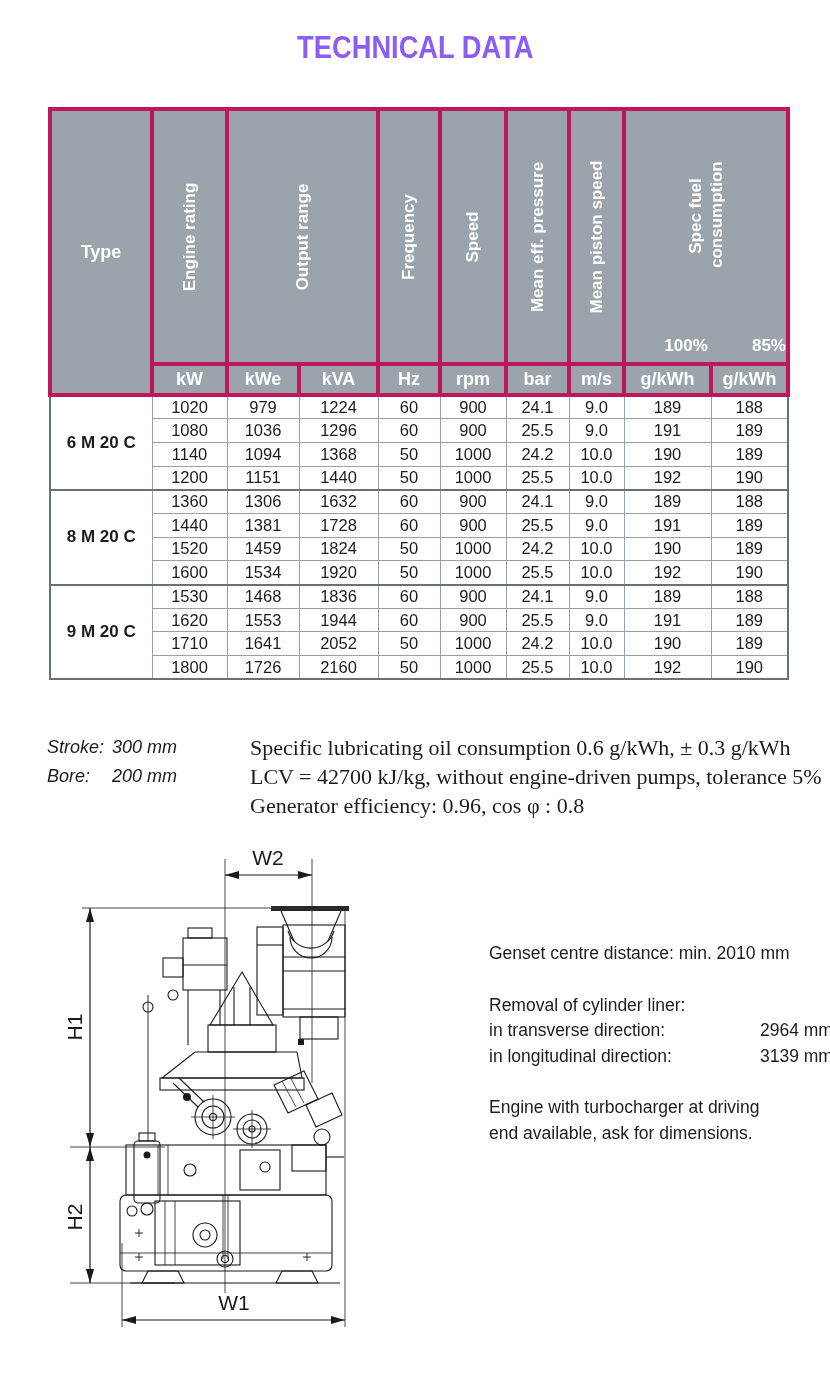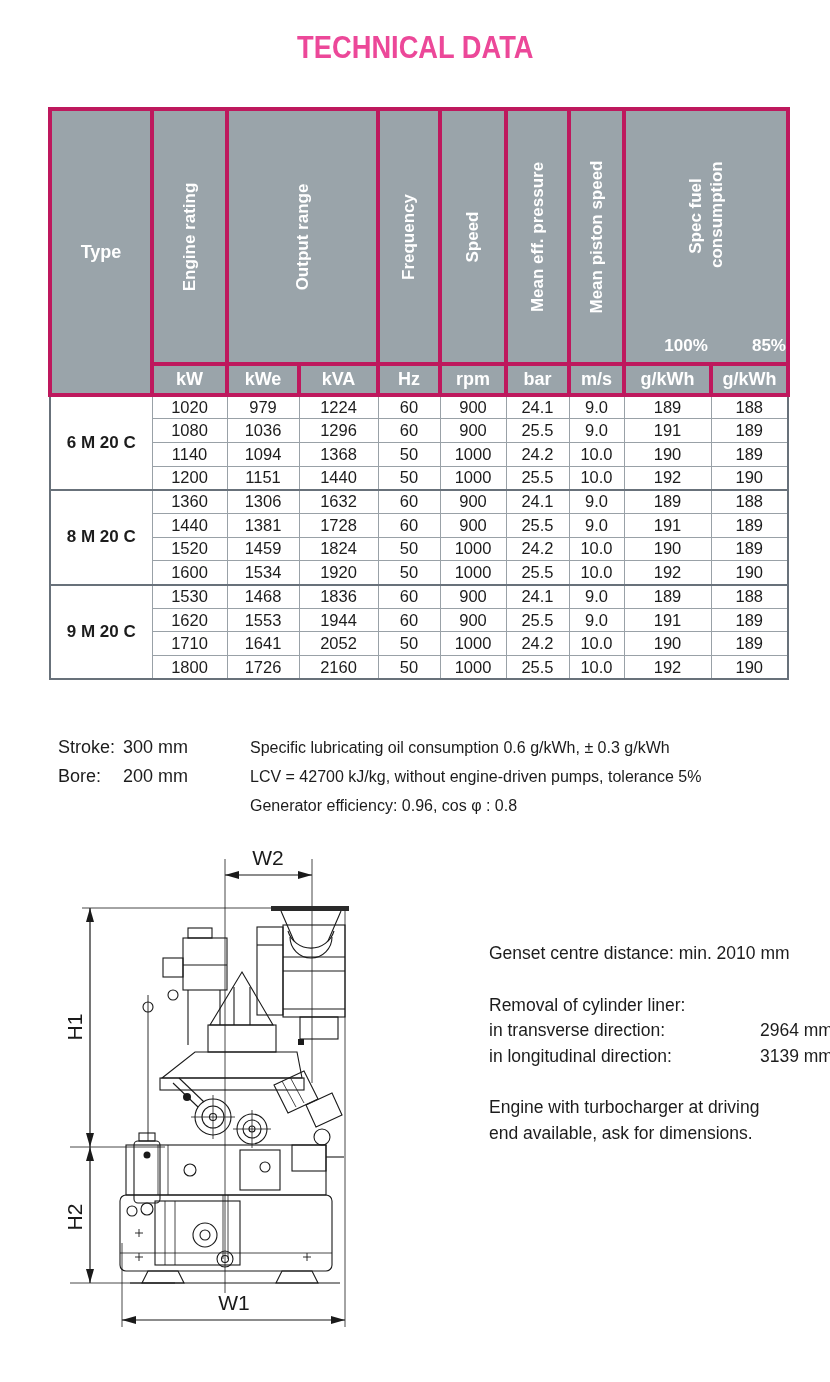--- a/index.html
+++ b/index.html
@@ -7,21 +7,21 @@
   body {
     width:830px; height:1382px; background:#ffffff; overflow:hidden;
     font-family:"Liberation Sans","DejaVu Sans",sans-serif; color:#1c1c1c;
     position:relative;
   }
   .page { position:relative; width:830px; height:1382px; }
 
   
   .title {
     position:absolute; top:30px; left:0; width:100%; text-align:center;
-    font-size:31px; font-weight:bold; color:#ec4899;
+    font-size:31px; font-weight:bold; color:#8b5cf6;
   }
   .title span { display:inline-block; transform:scaleX(0.88); letter-spacing:0px; }
 
   
   table.tech {
     position:absolute; left:48px; top:107px; width:738px;
     border-collapse:collapse; table-layout:fixed;
   }
   table.tech thead td {
     background:#9aa4aa; color:#fff; border:4px solid #be185d;
@@ -44,24 +44,24 @@
 
   table.tech tbody { border:2px solid #68717a; }
   table.tech tbody td {
     border:1px solid #99a1a7; text-align:center; vertical-align:middle;
     height:23.7px; font-size:16.5px; padding:0; background:#fff;
   }
   table.tech tbody tr.group-start td { border-top:2px solid #68717a; }
   table.tech tbody td.type-cell { font-weight:bold; font-size:17px;margin-left:16px; }
 
   
-  .specs { position:absolute; left:58px; top:733px; font-size:18px; line-height:29px; }
+  .specs { position:absolute; left:47px; top:733px; font-size:18px; line-height:29px;font-style:italic; }
   .specs .row { display:flex; }
   .specs .lbl { width:65px; }
-  .notes { position:absolute; left:250px; top:733px; font-size:16px; line-height:29px; }
+  .notes { position:absolute; left:250px; top:733px; font-size:22px; line-height:29px;font-family:Liberation Serif, serif; }
 
   
   .sidenotes { position:absolute; left:455px; top:941px; width:350px; font-size:17.5px; line-height:25.5px;margin-left:34px; }
   .sidenotes p { margin:0 0 26px 0; }
   .sidenotes .dim-row { display:flex;gap:48px; }
   .sidenotes .dim-row .lbl { width:223px; }
 
   
   .drawing { position:absolute; left:60px; top:845px; width:380px; height:485px; }
   svg text { font-family:"Liberation Sans","DejaVu Sans",sans-serif; }

